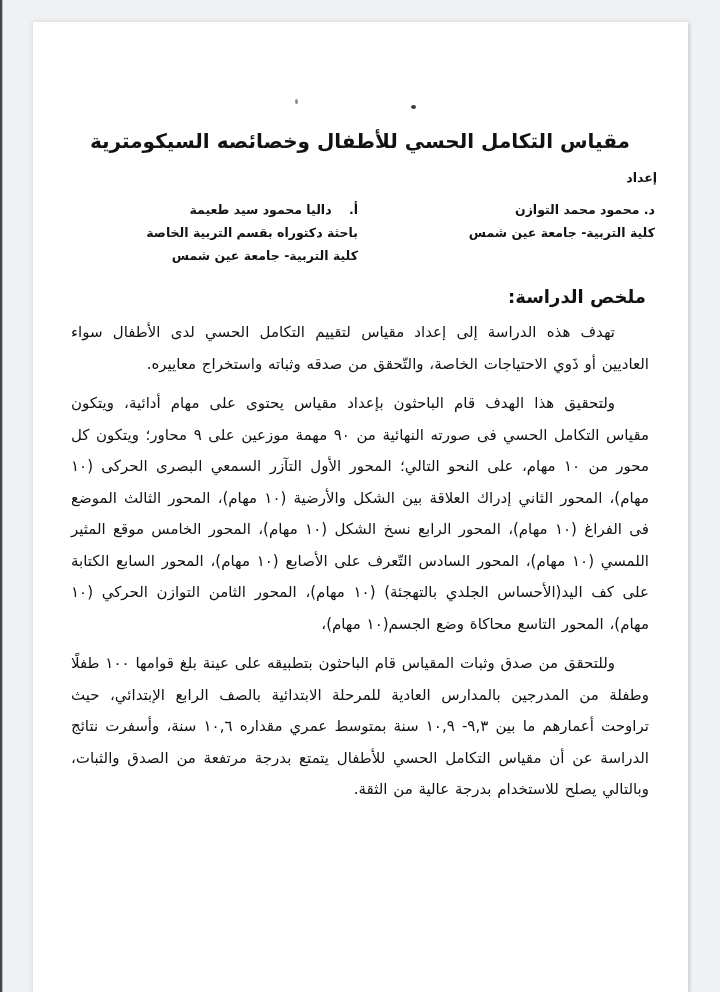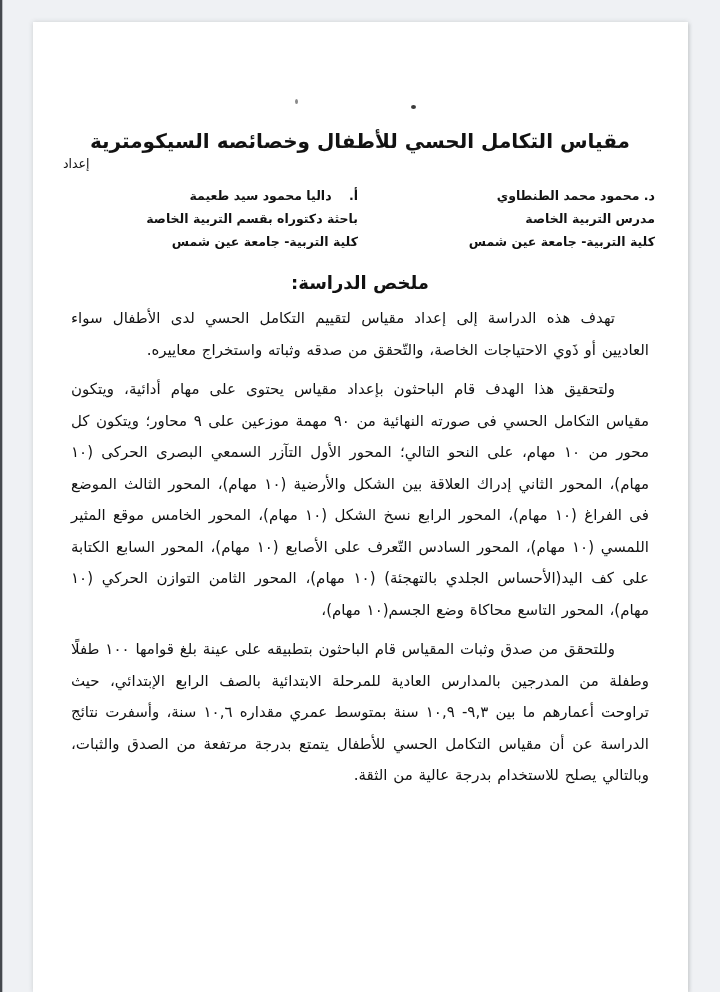--- a/index.html
+++ b/index.html
@@ -48,39 +48,39 @@
   .speck-2 { left: 378px; top: 83px; width: 5px; height: 4px; background: #3a3a3a; }
   .doc-title {
     margin: 104px 0 0 0;
     text-align: center;
     font-size: 20px;
     line-height: 30px;
     font-weight: bold;
     font-family: "DejaVu Sans", sans-serif;
   }
   .prepared {
-    margin-top: 0;
-    text-align: left;
+    margin-top: 14px;
+    text-align: right;
     font-size: 12.5px;
     line-height: 16px;
-    font-weight: normal;
+    font-weight: bold;
   }
   .authors {
     display: flex;
     margin-top: 12px;
     font-size: 12.5px;
     line-height: 23px;
     font-weight: bold;
     text-align: center;
   }
   .author-col { flex: 1 1 0; padding: 0 2px; text-align: right; }
   .author-line { white-space: nowrap; }
   .abstract-heading {
-    margin: 18px 0 6px 0;
-    text-align: center;
+    margin: 18px 11px 6px 0;
+    text-align: right;
     font-size: 18px;
     line-height: 24px;
     font-weight: bold;
   }
   .para {
     margin: 8px;
     font-size: 15px;
     line-height: 31.5px;
     text-align: justify;
     text-indent: 34px;
@@ -99,22 +99,21 @@
   <div class="speck speck-2"></div>
 
   <h1 class="doc-title">مقياس التكامل الحسي للأطفال وخصائصه السيكومترية</h1>
 
   <div class="prepared">إعداد</div>
 
   <div class="authors">
 
 
     <div class="author-col">
-      <div class="author-line">د. محمود محمد الطنطاوي</div>
-      <div class="author-line">مدرس التربية الخاصة</div>
+      <div class="author-line">د. محمود محمد التوازن</div>
       <div class="author-line">كلية التربية- جامعة عين شمس</div>
     </div>
 
     <div class="author-col">
       <div class="author-line">أ.&nbsp;&nbsp;&nbsp;&nbsp;داليا محمود سيد طعيمة</div>
       <div class="author-line">باحثة دكتوراه بقسم التربية الخاصة</div>
       <div class="author-line">كلية التربية- جامعة عين شمس</div>
     </div>
 
   </div>

